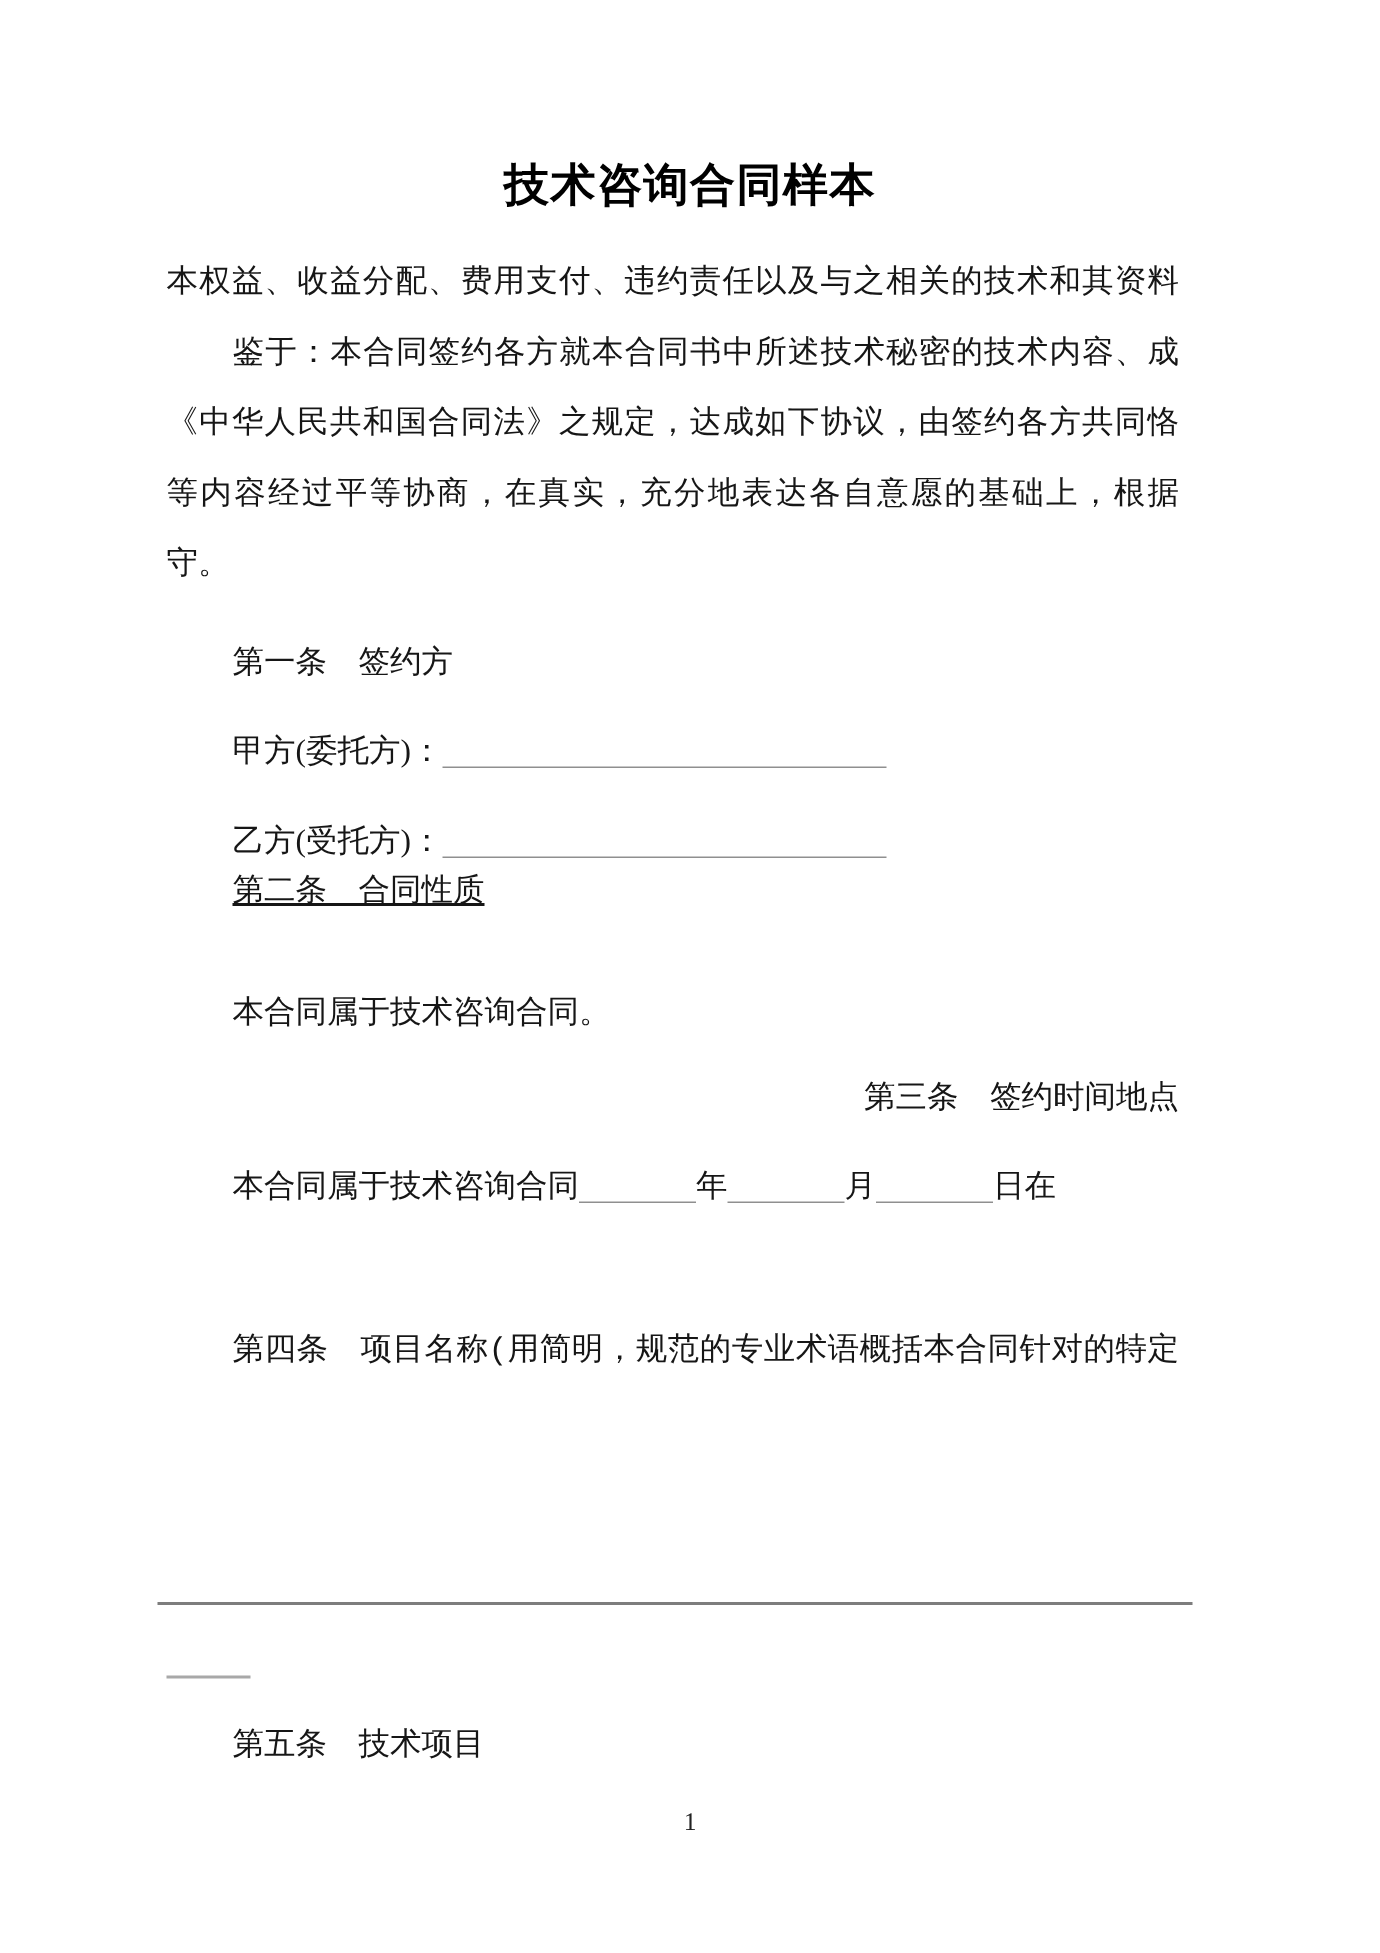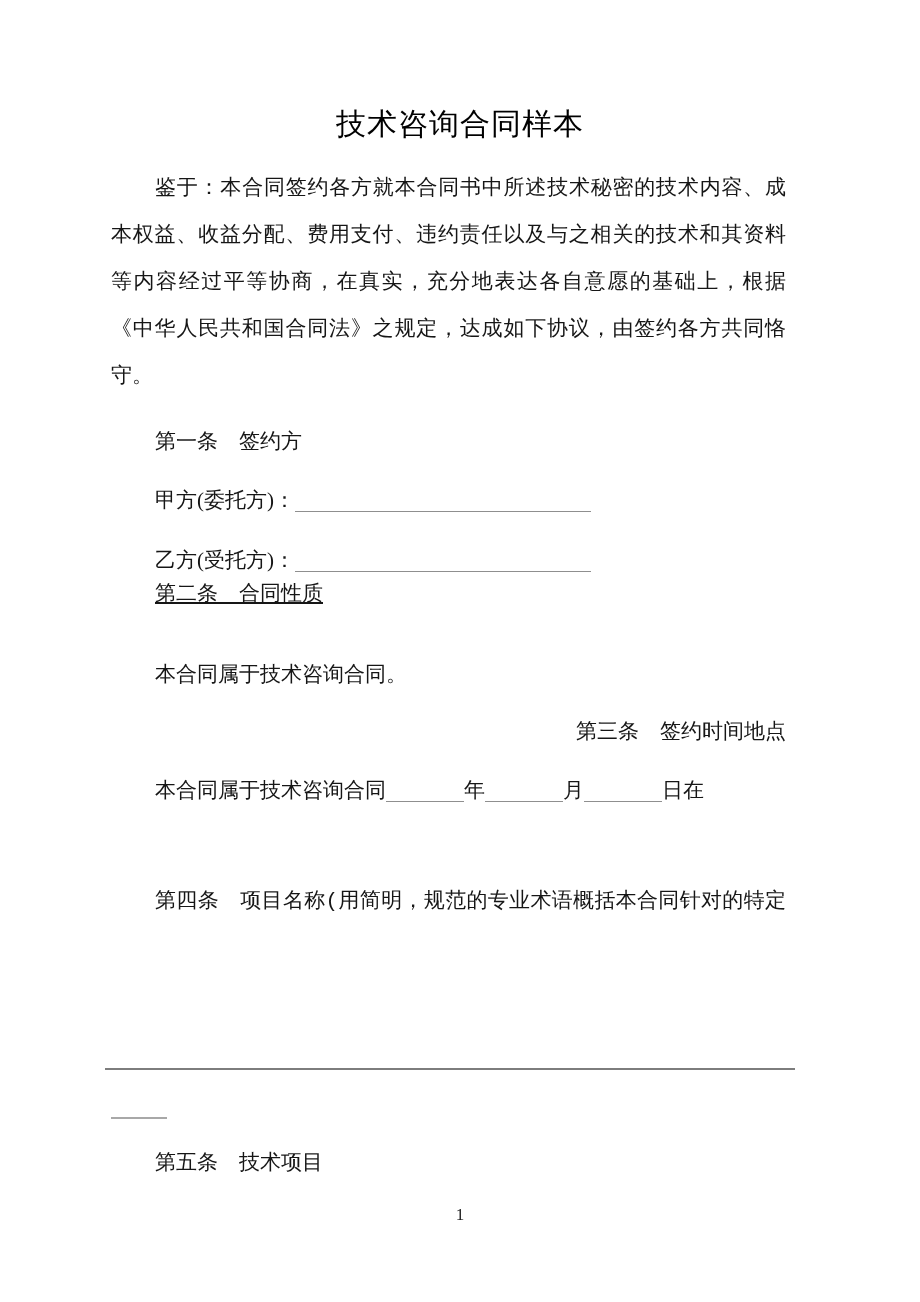--- a/index.html
+++ b/index.html
@@ -5,21 +5,21 @@
   html,body{margin:0;padding:0;}
   body{
     width:920px;height:1302px;position:relative;background:#ffffff;
     font-family:"Liberation Serif","DejaVu Serif",serif;color:#161616;
     overflow:hidden;
   }
   .abs{position:absolute;}
   .doc-title{
     left:0;top:101px;width:920px;text-align:center;
     font-family:"Liberation Sans","DejaVu Sans",sans-serif;
-    font-weight:400;font-size:30px;line-height:46px;color:#000;
+    font-weight:700;font-size:30px;line-height:46px;color:#000;
     letter-spacing:1px;
   }
   .body-text{font-size:21px;line-height:47px;}
   .block{left:111px;width:675px;}
   .ind{text-indent:44px;}
   .jline{text-align:justify;text-align-last:justify;}
   .blank{
     display:inline-block;border-bottom:1px solid #8f8f8f;
     height:20px;vertical-align:-5px;
   }
@@ -32,24 +32,24 @@
     left:0;top:1202px;width:920px;text-align:center;
     font-size:17px;line-height:26px;color:#222;
   }
 </style>
 </head>
 <body>
 
 <div class="abs doc-title">技术咨询合同样本</div>
 
 <div class="abs block body-text" style="top:164px;">
+  <div class="jline">本权益、收益分配、费用支付、违约责任以及与之相关的技术和其资料</div>
   <div class="jline ind">鉴于：本合同签约各方就本合同书中所述技术秘密的技术内容、成</div>
-  <div class="jline">本权益、收益分配、费用支付、违约责任以及与之相关的技术和其资料</div>
+  <div class="jline">《中华人民共和国合同法》之规定，达成如下协议，由签约各方共同恪</div>
   <div class="jline">等内容经过平等协商，在真实，充分地表达各自意愿的基础上，根据</div>
-  <div class="jline">《中华人民共和国合同法》之规定，达成如下协议，由签约各方共同恪</div>
   <div>守。</div>
 </div>
 
 <div class="abs block body-text ind" style="top:418px;">第一条　签约方</div>
 
 <div class="abs block body-text ind" style="top:477px;">
   <span>甲方(委托方)：</span><span class="blank w-party"></span>
 </div>
 
 <div class="abs block body-text ind" style="top:537px;">

